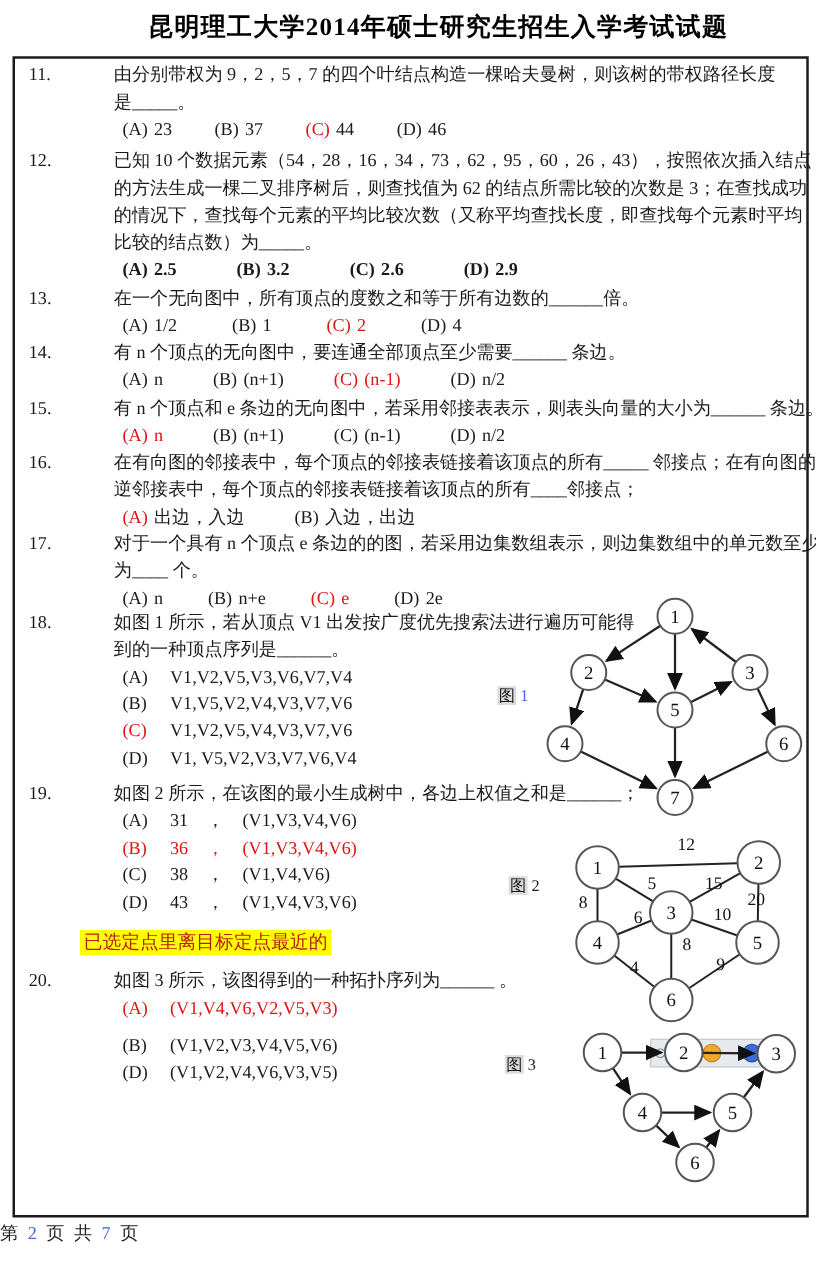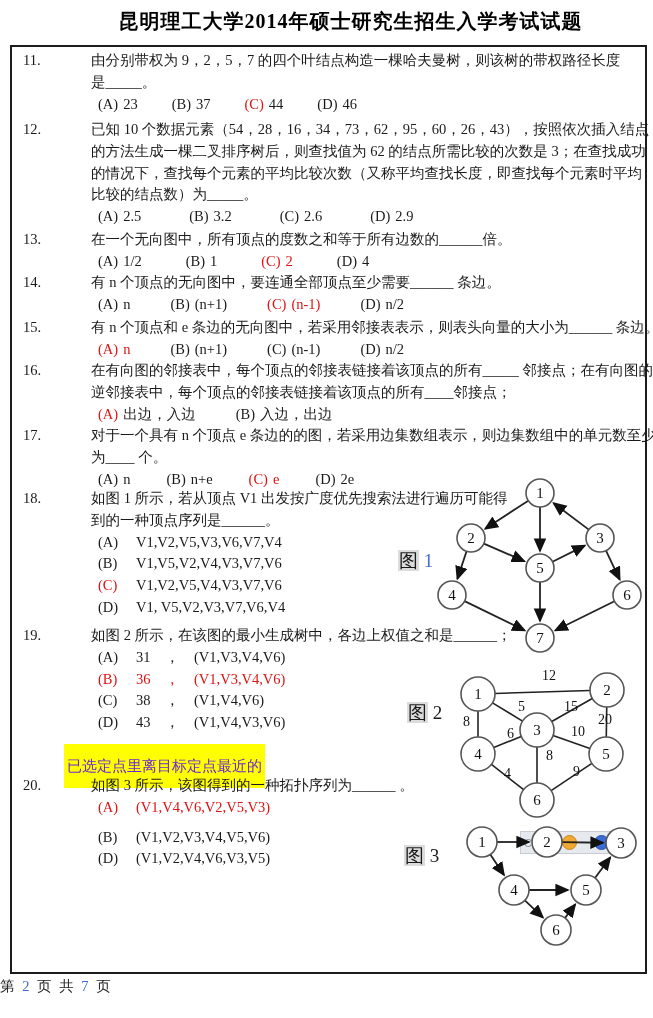--- a/index.html
+++ b/index.html
@@ -15,35 +15,35 @@
     position:absolute;left:10px;top:45px;width:633px;height:925px;
     border:2px solid #1c1c1c;background:#fff;
   }
   .q{position:absolute;left:0;width:633px;font-size:14.5px;line-height:21.8px;padding-left:41px;}
   .qnum{position:absolute;left:23px;top:0;width:28px;text-align:left;}
   .qbody{margin-left:50px;}
   .line{white-space:nowrap;}
   .opts{margin-left:7px;display:flex;flex-wrap:nowrap;}
   .opts .opt{white-space:nowrap;}
   .g34 .opt{margin-right:34px;}
-  .g48 .opt{margin-right:48px;}
+  .g48 .opt{margin-right:48px;font-weight:bold;}
   .g44 .opt{margin-right:44px;}
   .g40 .opt{margin-right:40px;}
   .g36 .opt{margin-right:36px;}
   .optline{margin-left:7px;white-space:nowrap;}
   .optline .lab{display:inline-block;width:38px;}
   .mt8{margin-top:8px;}
   .v{margin-left:5px;}
   [data-color="red"]{color:#e01212;}
   [data-color="blue"]{color:#4169d1;}
   .hl{
-    position:absolute;left:64px;top:744px;background:#ffff00;color:#6d28d9;
-    font-size:15px;padding:12px 3px;line-height:20px;white-space:nowrap;
-  }
-  .figcap{position:absolute;font-size:19px;white-space:nowrap;}
+    position:absolute;left:64px;top:744px;background:#ffff00;color:#b91c1c;
+    font-size:15px;padding:0 3px;line-height:20px;white-space:nowrap;
+  }
+  .figcap{position:absolute;font-size:13px;white-space:nowrap;}
   .figcap .shaded{background:#dcdcdc;padding:0 1px;}
   .gsvg{position:absolute;z-index:2;}
   .ime{
     position:absolute;left:520px;top:831px;width:110px;height:21px;z-index:1;
     background:rgba(224,227,233,0.8);border:1px solid rgba(180,184,194,0.6);
     display:flex;align-items:center;
   }
   .ime .chtxt{font-size:11px;color:#8a8f98;margin-left:3px;font-family:"Liberation Sans",sans-serif;}
   .ime .ico{width:13px;height:13px;border-radius:50%;display:inline-block;}
   .ime .ico.orange{background:#f0a830;margin-left:22px;border:1px solid #c9871d;}

